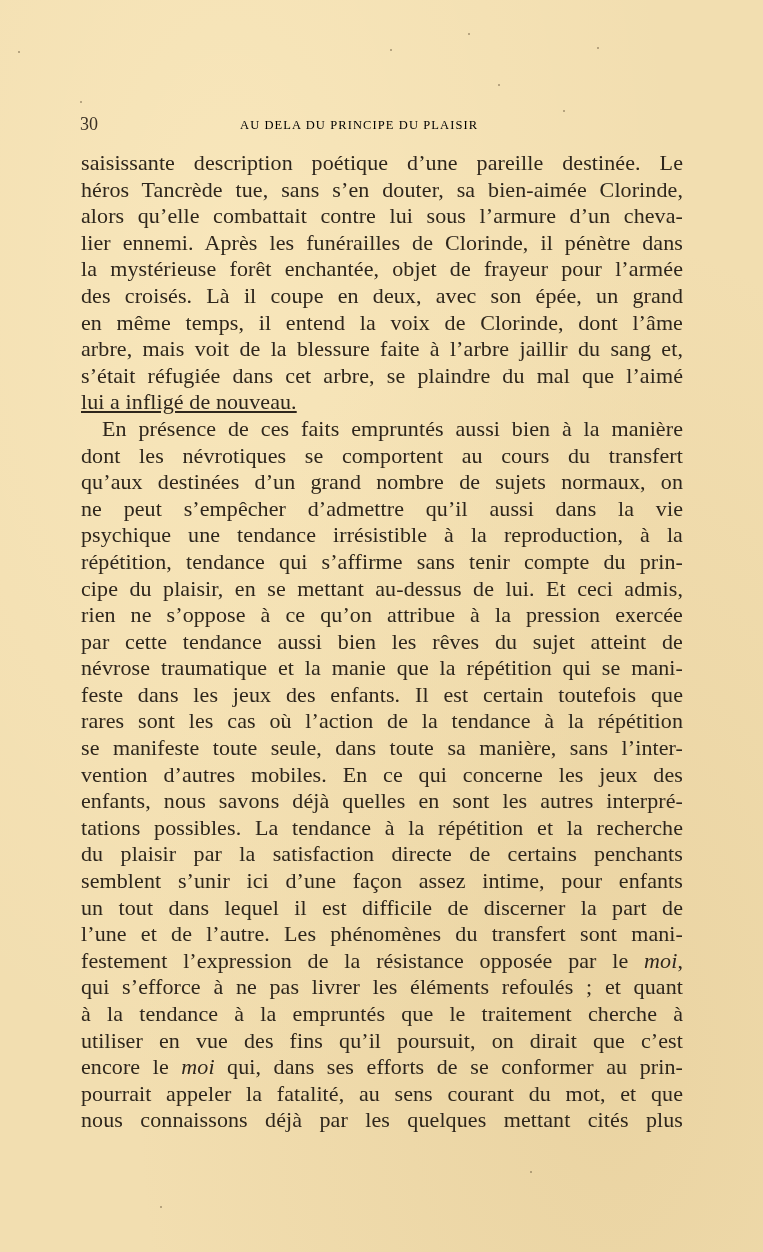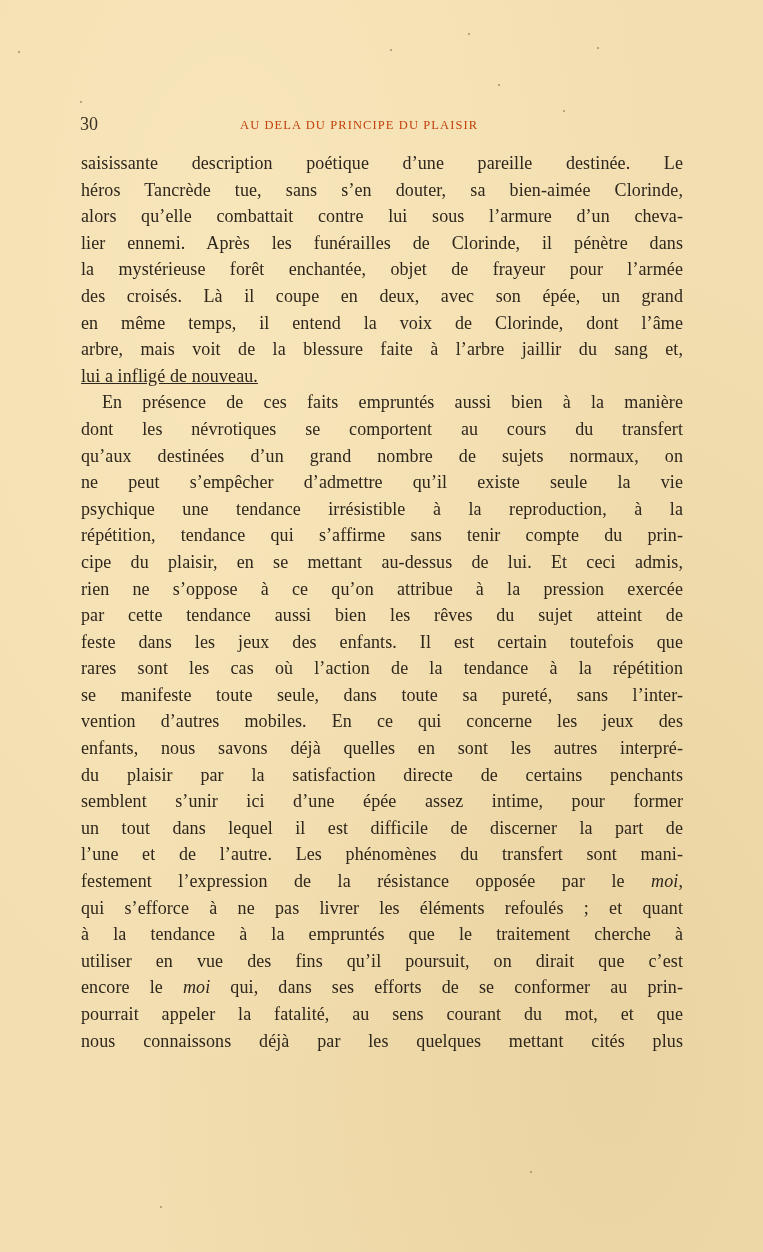--- a/index.html
+++ b/index.html
@@ -15,28 +15,28 @@
   }
   .page { position: absolute; left: 0; top: 8px; width: 735px; height: 1252px; }
   .running-head {
     position: absolute; left: 80px; top: 106px; width: 603px; height: 22px;
   }
   .page-number {
     position: absolute; left: 0; top: 0; font-size: 18px; color: #3a3024;
   }
   .running-title {
     position: absolute; left: 160px; top: 4px; font-size: 12.5px; letter-spacing: 1.1px;
-    color: #c2410c;
+    color: #000000;
   }
   .body-text {
     position: absolute; left: 81px; top: 142px; width: 602px;
   }
   .line {
     display: block; height: 26.6px; line-height: 26.6px;
-    font-size: 18px; white-space: nowrap;
+    font-size: 22px; white-space: nowrap;
     text-align: justify; text-align-last: justify;
     letter-spacing: 0.1px;
   }
   .line.last { text-align-last: left; text-decoration: underline; }
   .line.indent { padding-left: 21px; }
   .line em { font-style: italic; }
   .speck { position: absolute; width: 2px; height: 2px; border-radius: 50%; background: #6a5a40; opacity: 0.6; }
 </style>
 </head>
 <body>
@@ -49,37 +49,40 @@
 
   <div class="body-text" id="body-text">
       <span class="line">saisissante description poétique d’une pareille destinée. Le</span>
       <span class="line">héros Tancrède tue, sans s’en douter, sa bien-aimée Clorinde,</span>
       <span class="line">alors qu’elle combattait contre lui sous l’armure d’un cheva-</span>
       <span class="line">lier ennemi. Après les funérailles de Clorinde, il pénètre dans</span>
       <span class="line">la mystérieuse forêt enchantée, objet de frayeur pour l’armée</span>
       <span class="line">des croisés. Là il coupe en deux, avec son épée, un grand</span>
       <span class="line">en même temps, il entend la voix de Clorinde, dont l’âme</span>
       <span class="line">arbre, mais voit de la blessure faite à l’arbre jaillir du sang et,</span>
+      <span class="line">s’était réfugiée dans cet arbre, se plaindre du mal que l’aimé</span>
       <span class="line last">lui a infligé de nouveau.</span>
       <span class="line indent">En présence de ces faits empruntés aussi bien à la manière</span>
       <span class="line">dont les névrotiques se comportent au cours du transfert</span>
       <span class="line">qu’aux destinées d’un grand nombre de sujets normaux, on</span>
-      <span class="line">ne peut s’empêcher d’admettre qu’il existe seule la vie</span>
+      <span class="line">ne peut s’empêcher d’admettre qu’il aussi dans la vie</span>
       <span class="line">psychique une tendance irrésistible à la reproduction, à la</span>
       <span class="line">répétition, tendance qui s’affirme sans tenir compte du prin-</span>
       <span class="line">cipe du plaisir, en se mettant au-dessus de lui. Et ceci admis,</span>
       <span class="line">rien ne s’oppose à ce qu’on attribue à la pression exercée</span>
       <span class="line">par cette tendance aussi bien les rêves du sujet atteint de</span>
+      <span class="line">névrose traumatique et la manie que la répétition qui se mani-</span>
       <span class="line">feste dans les jeux des enfants. Il est certain toutefois que</span>
       <span class="line">rares sont les cas où l’action de la tendance à la répétition</span>
-      <span class="line">se manifeste toute seule, dans toute sa pureté, sans l’inter-</span>
+      <span class="line">se manifeste toute seule, dans toute sa manière, sans l’inter-</span>
       <span class="line">vention d’autres mobiles. En ce qui concerne les jeux des</span>
       <span class="line">enfants, nous savons déjà quelles en sont les autres interpré-</span>
+      <span class="line">tations possibles. La tendance à la répétition et la recherche</span>
       <span class="line">du plaisir par la satisfaction directe de certains penchants</span>
-      <span class="line">semblent s’unir ici d’une épée assez intime, pour former</span>
+      <span class="line">semblent s’unir ici d’une façon assez intime, pour enfants</span>
       <span class="line">un tout dans lequel il est difficile de discerner la part de</span>
       <span class="line">l’une et de l’autre. Les phénomènes du transfert sont mani-</span>
       <span class="line">festement l’expression de la résistance opposée par le <em>moi</em>,</span>
       <span class="line">qui s’efforce à ne pas livrer les éléments refoulés ; et quant</span>
       <span class="line">à la tendance à la empruntés que le traitement cherche à</span>
       <span class="line">utiliser en vue des fins qu’il poursuit, on dirait que c’est</span>
       <span class="line">encore le <em>moi</em> qui, dans ses efforts de se conformer au prin-</span>
       <span class="line">pourrait appeler la fatalité, au sens courant du mot, et que</span>
       <span class="line">nous connaissons déjà par les quelques mettant cités plus</span>
     </div>

